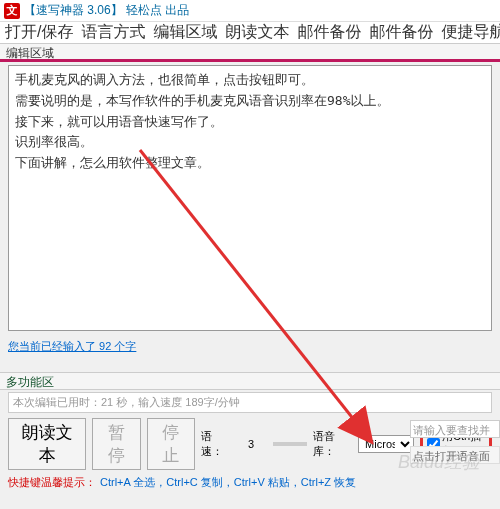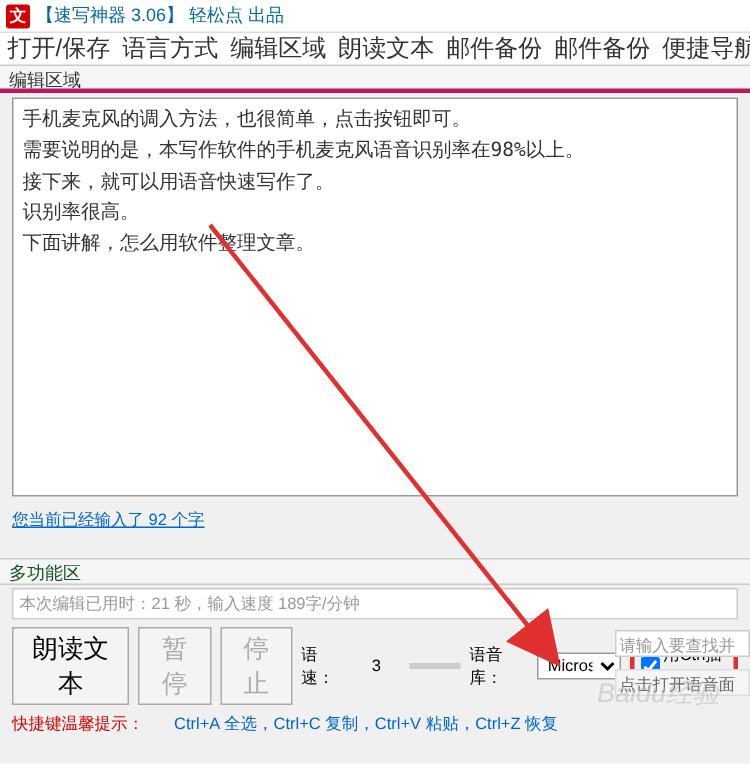--- a/index.html
+++ b/index.html
@@ -16,21 +16,21 @@
 .info-row{display:flex;padding:2px 8px;font-size:11px;color:#666;gap:4px}
 .info-box{flex:1;background:#fff;border:1px solid #ccc;padding:2px 4px;color:#999}
 .controls-row{display:flex;align-items:center;padding:3px 8px;gap:6px;font-size:11px;position:relative}
 .btn{background:#f4f4f4;border:1px solid #aaa;padding:2px 8px;font-size:17px;cursor:pointer}
 .btn.disabled{color:#aaa}
 .speed-group{display:flex;align-items:center;gap:19px}
 .slider-track{width:40px;height:4px;background:#ccc;position:relative}
 .select-box{background:#fff;border:1px solid #999;padding:1px 2px;font-size:11px;width:56px}
 .checkbox-group{display:flex;align-items:center;gap:2px;border:3px solid #e03030;padding:2px 4px}
 .hint-row{font-size:11px;color:#0066cc;padding:2px 8px}
-.hint-hotkey{color:#d40000;margin-right:20px}
+.hint-hotkey{color:#d40000;margin-right:4px}
 .right-panel{position:absolute;right:0;top:420px;width:90px;font-size:11px}
 .right-box1{background:#fff;border:1px solid #ccc;padding:2px;color:#999;height:18px;overflow:hidden}
 .right-box2{background:#f5f5f5;padding:2px;color:#666;margin-top:8px;border:1px solid #ddd;height:18px;overflow:hidden}
 .watermark{position:absolute;right:20px;bottom:35px;color:rgba(180,180,180,0.5);font-size:18px;font-style:italic;pointer-events:none}
 svg.arrow{position:absolute;top:140px;left:130px;pointer-events:none}
 </style>
 </head>
 <body>
 
 

